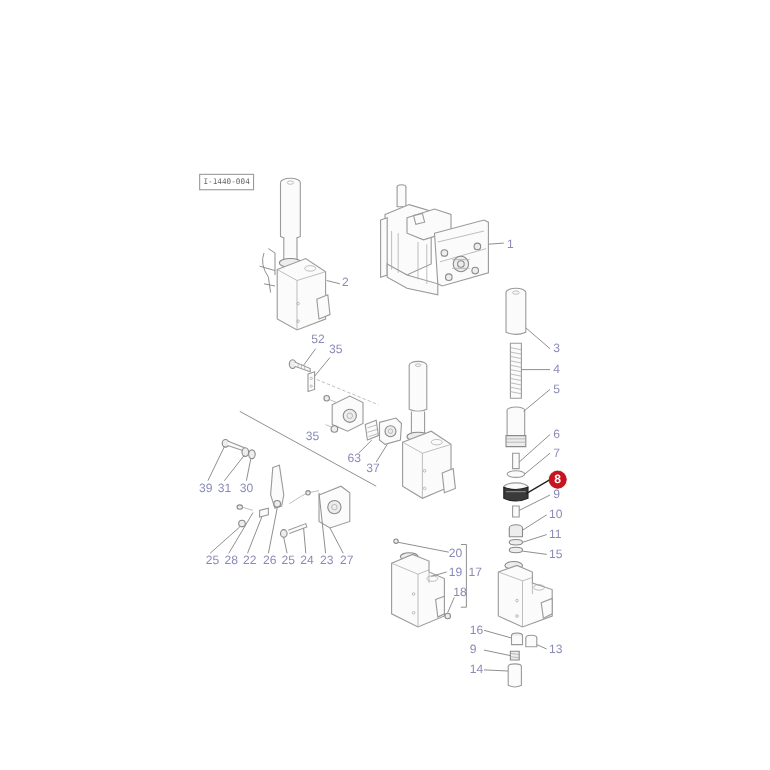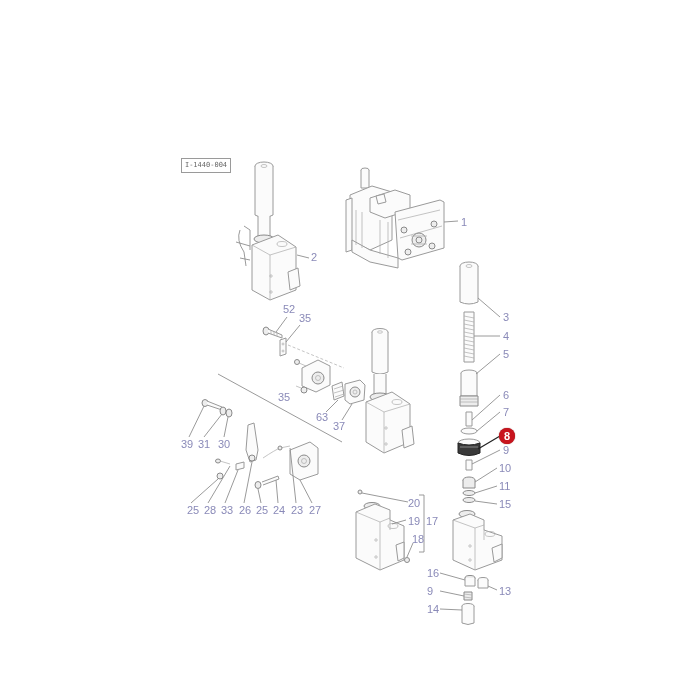--- a/index.html
+++ b/index.html
@@ -296,21 +296,21 @@
   <span class="lbl" style="left:426px;top:476px">17</span>
   <span class="lbl" style="left:412px;top:494px">18</span>
   <span class="lbl" style="left:408px;top:476px">19</span>
   <span class="lbl" style="left:408px;top:458px">20</span>
   <span class="lbl" style="left:278px;top:352px">35</span>
   <span class="lbl" style="left:309px;top:465px">27</span>
   <span class="lbl" style="left:291px;top:465px">23</span>
   <span class="lbl" style="left:273px;top:465px">24</span>
   <span class="lbl" style="left:256px;top:465px">25</span>
   <span class="lbl" style="left:239px;top:465px">26</span>
-  <span class="lbl" style="left:221px;top:465px">33</span>
+  <span class="lbl" style="left:221px;top:465px">22</span>
   <span class="lbl" style="left:204px;top:465px">28</span>
   <span class="lbl" style="left:187px;top:465px">25</span>
   <span class="lbl" style="left:218px;top:399px">30</span>
   <span class="lbl" style="left:198px;top:399px">31</span>
   <span class="lbl" style="left:181px;top:399px">39</span>
   <span class="lbl" style="left:283px;top:264px">52</span>
   <span class="lbl" style="left:299px;top:273px">35</span>
   <span class="lbl" style="left:316px;top:372px">63</span>
   <span class="lbl" style="left:333px;top:381px">37</span>
 </div>

